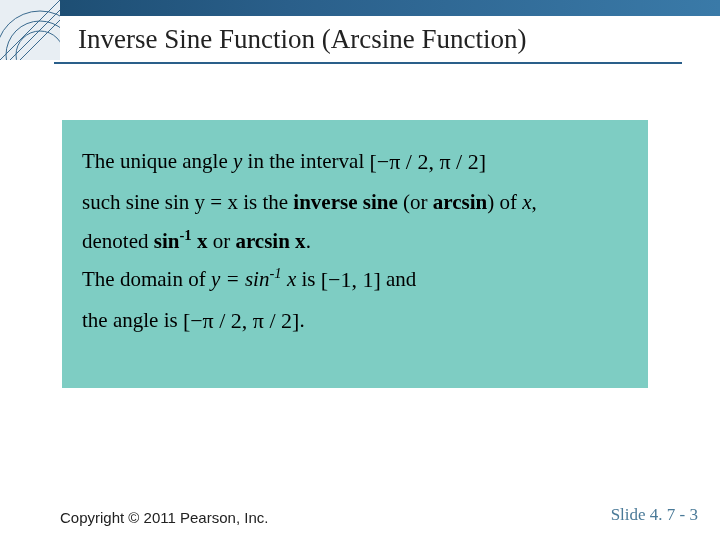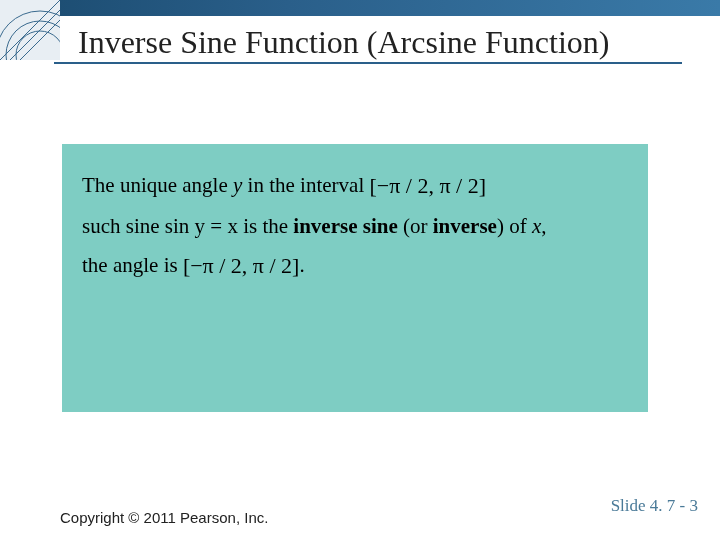--- a/index.html
+++ b/index.html
@@ -32,37 +32,36 @@
     top: 0;
     left: 0;
     width: 60px;
     height: 60px;
     overflow: hidden;
   }
   .title {
     position: absolute;
     top: 24px;
     left: 78px;
-    font-size: 32px;
+    font-size: 27px;
     color: #222;
     font-family: "Times New Roman", serif;
   }
   .content-box {
     position: absolute;
     top: 120px;
     left: 62px;
     width: 586px;
     height: 268px;
     background: #7ecdc3;
     padding: 22px 20px 20px 20px;
     font-size: 21px;
     color: #000;
     line-height: 1.85;
     font-family: "Times New Roman", serif;
-    margin-top: 24px;
   }
   .content-box .line {
     white-space: nowrap;
   }
   .content-box .bold { font-weight: bold; }
   .content-box .ital { font-style: italic; }
   .bracket {
     font-size: 22px;
     vertical-align: -1px;
   }
@@ -75,21 +74,21 @@
     position: absolute;
     left: 60px;
     bottom: 14px;
     font-family: Arial, sans-serif;
     font-size: 15px;
     color: #222;
   }
   .slidenum {
     position: absolute;
     right: 22px;
-    bottom: 24px;
+    bottom: 15px;
     font-family: "Times New Roman", serif;
     font-size: 17px;
     color: #4a7a98;
   }
 </style>
 </head>
 <body>
 
 <div class="header-bar"></div>
 
@@ -106,21 +105,27 @@
 </div>
 
 <div class="title">Inverse Sine Function (Arcsine Function)</div>
 <div class="title-underline"></div>
 
 <div class="content-box">
   <div class="line">
     <span>The unique angle </span><span class="ital">y</span><span> in the interval </span><span class="bracket">[−π / 2, π / 2]</span>
   </div>
   <div class="line">
-    <span>such sine </span><span>sin y = x</span><span> is the </span><span class="bold">inverse sine</span><span> (or </span><span class="bold">inverse</span><span>) of </span><span class="ital">x</span><span>,</span>
+    <span>such sine </span><span>sin y = x</span><span> is the </span><span class="bold">inverse sine</span><span> (or </span><span class="bold">arcsin</span><span>) of </span><span class="ital">x</span><span>,</span>
+  </div>
+  <div class="line">
+    <span>denoted </span><span class="bold"><span>sin</span><span class="sup">-1</span><span> x</span></span><span> or </span><span class="bold">arcsin x</span><span>.</span>
+  </div>
+  <div class="line">
+    <span>The domain of </span><span class="ital"><span>y = sin</span><span class="sup">-1</span><span> x</span></span><span> is </span><span class="bracket">[−1, 1]</span><span> and</span>
   </div>
   <div class="line">
     <span>the angle is </span><span class="bracket">[−π / 2, π / 2]</span><span>.</span>
   </div>
 </div>
 
 <div class="copyright">Copyright © 2011 Pearson, Inc.</div>
 <div class="slidenum">Slide 4. 7 - 3</div>
 
 </body></html>

